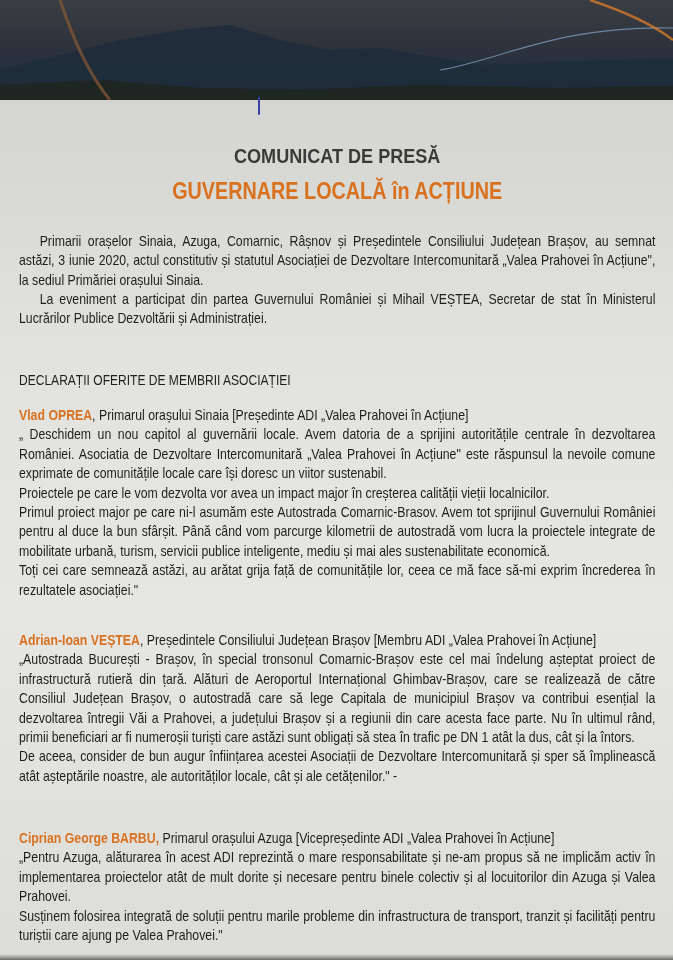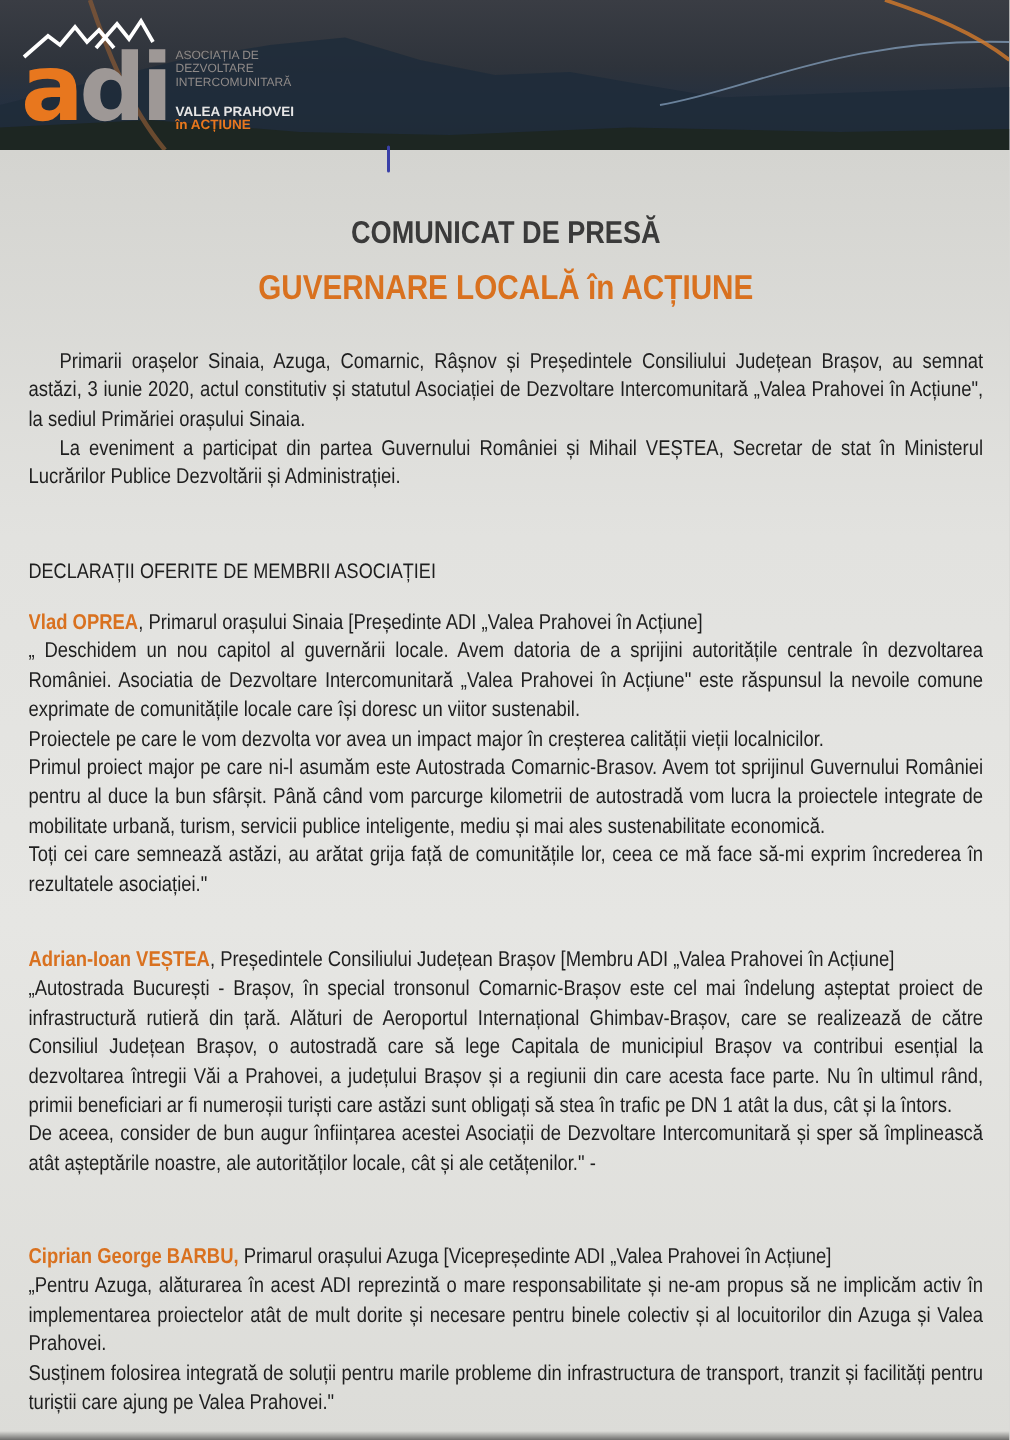--- a/index.html
+++ b/index.html
@@ -76,36 +76,20 @@
 <body>
 
 <div class="header">
   <svg class="mountain" viewBox="0 0 673 100" preserveAspectRatio="none">
     <path d="M0,70 L60,55 L120,40 L180,30 L230,25 L280,40 L330,50 L380,48 L420,55 L480,65 L560,62 L673,58 L673,100 L0,100 Z" fill="#1f2c3a" opacity="0.85"></path>
     <path d="M0,85 L100,80 L200,88 L300,90 L420,85 L560,88 L673,86 L673,100 L0,100 Z" fill="#1d2622"></path>
     <path d="M440,70 C 500,60 560,25 673,28" stroke="#8aa6c4" stroke-width="1.2" fill="none" opacity="0.7"></path>
     <path d="M590,0 C 620,10 650,22 673,40" stroke="#d67a2a" stroke-width="2.5" fill="none" opacity="0.8"></path>
     <path d="M60,0 C 70,30 85,70 110,100" stroke="#8a5a34" stroke-width="3" fill="none" opacity="0.7"></path>
   </svg>
-  <div class="logo">
-    <svg style="position:absolute;left:0;top:0" width="100" height="30">
-      <path d="M2,28 L18,14 L26,20 L36,8 L44,18 L52,10 L62,22" stroke="#ffffff" stroke-width="2.5" fill="none"></path>
-      <path d="M50,22 L64,6 L72,16 L80,4 L88,18" stroke="#ffffff" stroke-width="2.5" fill="none"></path>
-    </svg>
-    <div class="logo-letters">
-      <span class="a">a</span><span class="di">di</span>
-    </div>
-    <div class="logo-text">
-      <div>Asociația de</div>
-      <div>Dezvoltare</div>
-      <div>Intercomunitară</div>
-    </div>
-    <div class="logo-valea">VALEA PRAHOVEI</div>
-    <div class="logo-actiune">în ACȚIUNE</div>
-  </div>
 </div>
 
 <div class="paper">
   <div class="pen-mark" style="top:-3px"></div>
   <div class="doc">
     <div class="title title1">COMUNICAT DE PRESĂ</div>
     <div class="title title2">GUVERNARE LOCALĂ în ACȚIUNE</div>
 
     <div class="para indent p1">Primarii orașelor Sinaia, Azuga, Comarnic, Râșnov și Președintele Consiliului Județean Brașov, au semnat astăzi, 3 iunie 2020, actul constitutiv și statutul Asociației de Dezvoltare Intercomunitară „Valea Prahovei în Acțiune", la sediul Primăriei orașului Sinaia.</div>
     <div class="para indent p2">La eveniment a participat din partea Guvernului României și Mihail VEȘTEA, Secretar de stat în Ministerul Lucrărilor Publice Dezvoltării și Administrației.</div>

